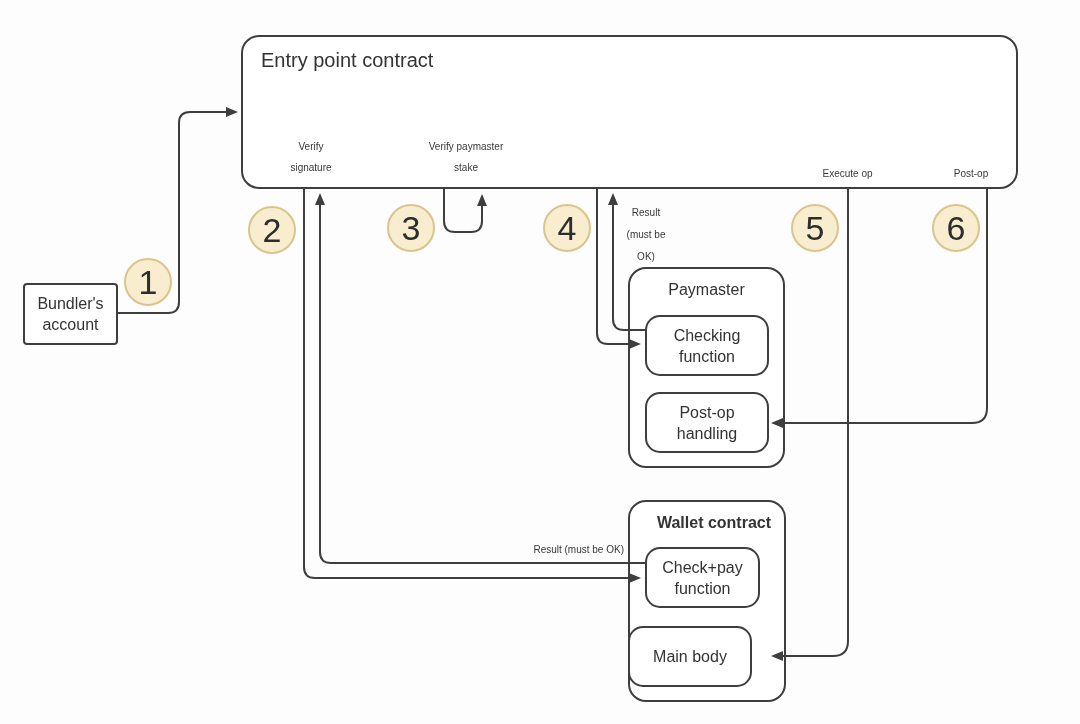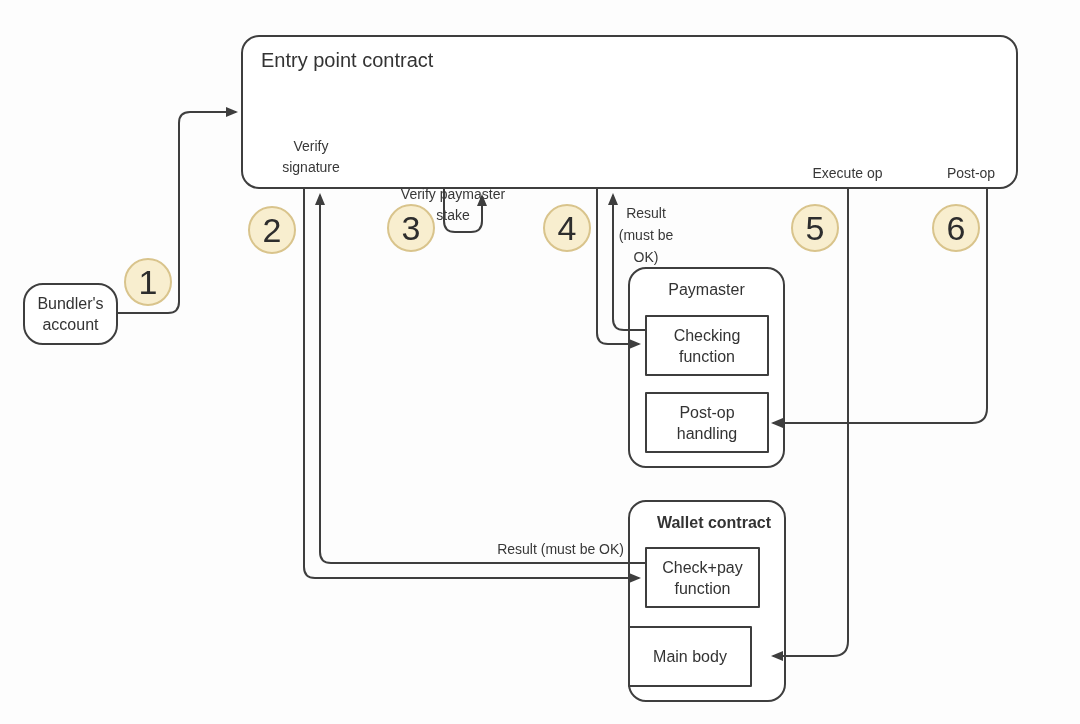--- a/index.html
+++ b/index.html
@@ -7,44 +7,44 @@
     position:relative;width:1080px;height:724px;background:#fdfdfd;overflow:hidden;
     font-family:"Liberation Sans",sans-serif;color:#333333;
   }
   .node{
     position:absolute;background:#ffffff;border:2px solid #3e3e3e;box-sizing:border-box;
     display:flex;align-items:center;justify-content:center;text-align:center;
     white-space:pre-line;z-index:1;
   }
   .group{border-radius:18px;justify-content:center;align-items:flex-start;}
   .group-title{position:absolute;z-index:2;font-size:16px;text-align:center;white-space:pre-line;}
-  .leaf{border-radius:1px;font-size:16px;line-height:21px;z-index:2;}
+  .leaf{border-radius:15px;font-size:16px;line-height:21px;z-index:2;}
   .entry{border-radius:18px;}
   .entry-title{position:absolute;left:261px;top:49px;font-size:20px;z-index:2;white-space:pre;}
   .edge-label{
-    position:absolute;font-size:14px;line-height:21px;text-align:center;
+    position:absolute;font-size:10px;line-height:21px;text-align:center;
     white-space:pre-line;z-index:4;color:#383838;
   }
   .step{
     position:absolute;width:48px;height:48px;border-radius:50%;
     background:#f8eecf;border:2px solid #d9c48c;box-sizing:border-box;
     display:flex;align-items:center;justify-content:center;
     font-size:34px;color:#2d2d2d;z-index:2;
   }
   svg.edges{position:absolute;left:0;top:0;z-index:3;pointer-events:none;}
 </style>
 </head>
 <body>
 
 <div id="canvas">
 
   <div class="node entry" style="left:241px;top:35px;width:777px;height:154px;"></div>
   <div class="entry-title">Entry point contract</div>
 
-  <div class="node" style="left:23px;top:283px;width:95px;height:62px;border-radius:20px;font-size:16px;line-height:21px;">Bundler's
+  <div class="node" style="left:23px;top:283px;width:95px;height:62px;border-radius:4px;font-size:16px;line-height:21px;">Bundler's
 account</div>
 
   <div class="node group" style="left:628px;top:267px;width:157px;height:201px;"></div>
   <div class="group-title" style="left:628px;top:281px;width:157px;">Paymaster</div>
   <div class="node leaf" style="left:645px;top:315px;width:124px;height:61px;">Checking
 function</div>
   <div class="node leaf" style="left:645px;top:392px;width:124px;height:61px;">Post-op
 handling</div>
 
   <div class="node group" style="left:628px;top:500px;width:158px;height:202px;"></div>
@@ -55,21 +55,21 @@
 
   <div class="step" style="left:124px;top:258px;">1</div>
   <div class="step" style="left:248px;top:206px;">2</div>
   <div class="step" style="left:387px;top:204px;">3</div>
   <div class="step" style="left:543px;top:204px;">4</div>
   <div class="step" style="left:791px;top:204px;">5</div>
   <div class="step" style="left:932px;top:204px;">6</div>
 
   <div class="edge-label" style="left:266px;top:136px;width:90px;">Verify
 signature</div>
-  <div class="edge-label" style="left:388px;top:136px;width:130px;margin-top:48px;">Verify paymaster
+  <div class="edge-label" style="left:401px;top:136px;width:130px;">Verify paymaster
 stake</div>
   <div class="edge-label" style="left:800px;top:165px;width:95px;line-height:17px;">Execute op</div>
   <div class="edge-label" style="left:925px;top:165px;width:92px;line-height:17px;">Post-op</div>
   <div class="edge-label" style="left:608px;top:202px;width:76px;line-height:22px;">Result
 (must be
 OK)</div>
   <div class="edge-label" style="left:462px;top:541px;width:162px;text-align:right;line-height:17px;">Result (must be OK)</div>
 
   <svg class="edges" width="1080" height="724" viewBox="0 0 1080 724">
     <defs>

